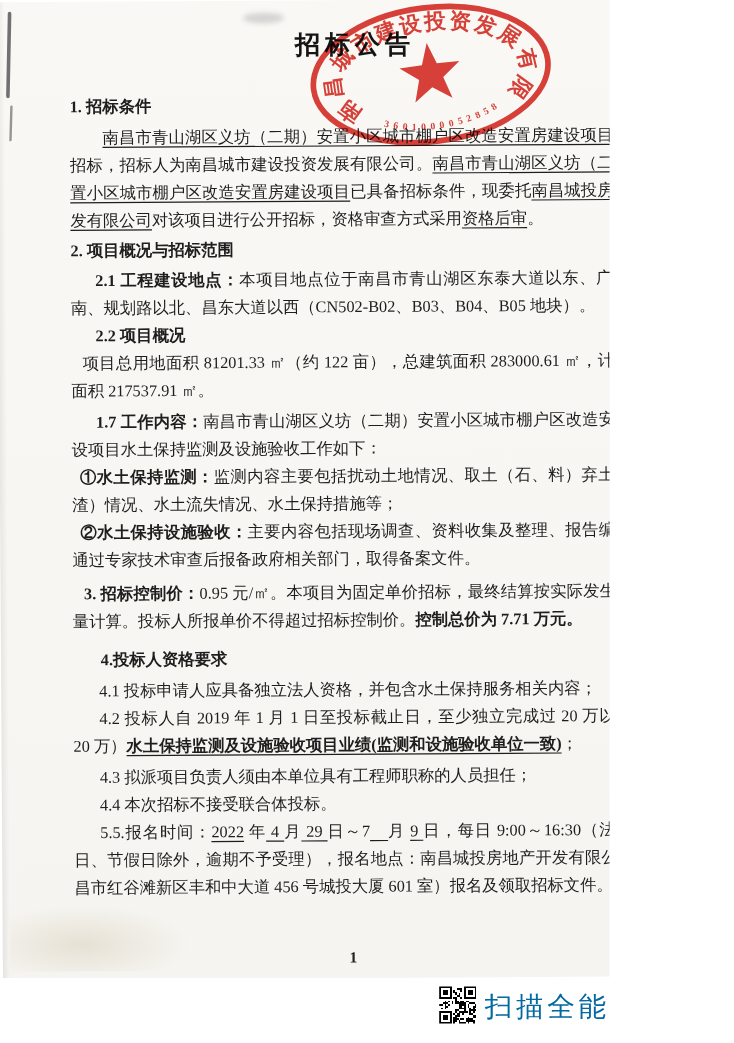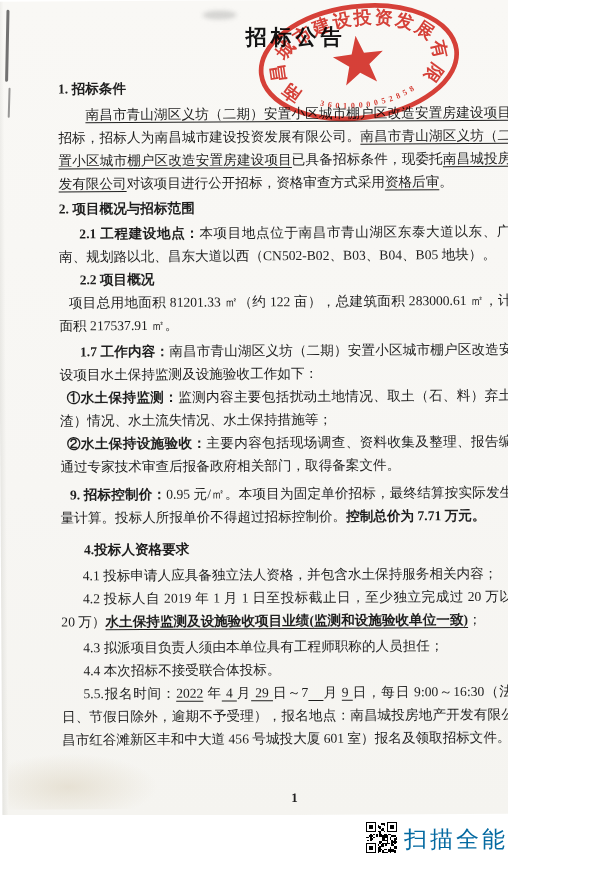--- a/index.html
+++ b/index.html
@@ -70,21 +70,21 @@
       <div id="doc-body">
           <p><span class="b">1.  招标条件</span></p>
           <p><span class="u">南昌市青山湖区义坊（二期）安置小区城市棚户区改造安置房建设项目</span><span>已批准招标，招标人为南昌城市建设投资发展有限公司。</span><span class="u">南昌市青山湖区义坊（二期）安置小区城市棚户区改造安置房建设项目</span><span>已具备招标条件，现委托</span><span class="u">南昌城投房地产开发有限公司</span><span>对该项目进行公开招标，资格审查方式采用</span><span class="u">资格后审</span><span>。</span></p>
           <p><span class="b">2.  项目概况与招标范围</span></p>
           <p><span class="b">2.1 工程建设地点：</span><span>本项目地点位于南昌市青山湖区东泰大道以东、广州路以南、规划路以北、昌东大道以西（CN502-B02、B03、B04、B05 地块）。</span></p>
           <p><span class="b">2.2 项目概况</span></p>
           <p><span>项目总用地面积 81201.33 ㎡（约 122 亩），总建筑面积 283000.61 ㎡，计容建筑面积 217537.91 ㎡。</span></p>
           <p><span class="b">1.7 工作内容：</span><span>南昌市青山湖区义坊（二期）安置小区城市棚户区改造安置房建设项目水土保持监测及设施验收工作如下：</span></p>
           <p><span class="b">①水土保持监测：</span><span>监测内容主要包括扰动土地情况、取土（石、料）弃土（石、渣）情况、水土流失情况、水土保持措施等；</span></p>
           <p><span class="b">②水土保持设施验收：</span><span>主要内容包括现场调查、资料收集及整理、报告编写，并通过专家技术审查后报备政府相关部门，取得备案文件。</span></p>
-          <p><span class="b">9.  招标控制价：</span><span>0.95 元/㎡。本项目为固定单价招标，最终结算按实际发生的工程量计算。投标人所报单价不得超过招标控制价。</span><span class="b">控制总价为 7.71 万元。</span></p>
+          <p><span class="b">3.  招标控制价：</span><span>0.95 元/㎡。本项目为固定单价招标，最终结算按实际发生的工程量计算。投标人所报单价不得超过招标控制价。</span><span class="b">控制总价为 7.71 万元。</span></p>
           <p><span class="b">4.投标人资格要求</span></p>
           <p><span>4.1 投标申请人应具备独立法人资格，并包含水土保持服务相关内容；</span></p>
           <p><span>4.2 投标人自 2019 年 1 月 1 日至投标截止日，至少独立完成过 20 万以上（含 20 万）</span><span class="u b">水土保持监测及设施验收项目业绩(监测和设施验收单位一致)</span><span>；</span></p>
           <p><span>4.3 拟派项目负责人须由本单位具有工程师职称的人员担任；</span></p>
           <p><span>4.4 本次招标不接受联合体投标。</span></p>
           <p><span>5.5.报名时间：</span><span class="u">2022</span><span> 年</span><span class="u"> 4 </span><span>月</span><span class="u"> 29 </span><span>日～7</span><span class="u">　</span><span>月 </span><span class="u"> 9 </span><span>日，每日 9:00～16:30（法定公休日、节假日除外，逾期不予受理），报名地点：南昌城投房地产开发有限公司（南昌市红谷滩新区丰和中大道 456 号城投大厦 601 室）报名及领取招标文件。</span></p>
         </div>
     </div>
 
     <div class="page-number">

